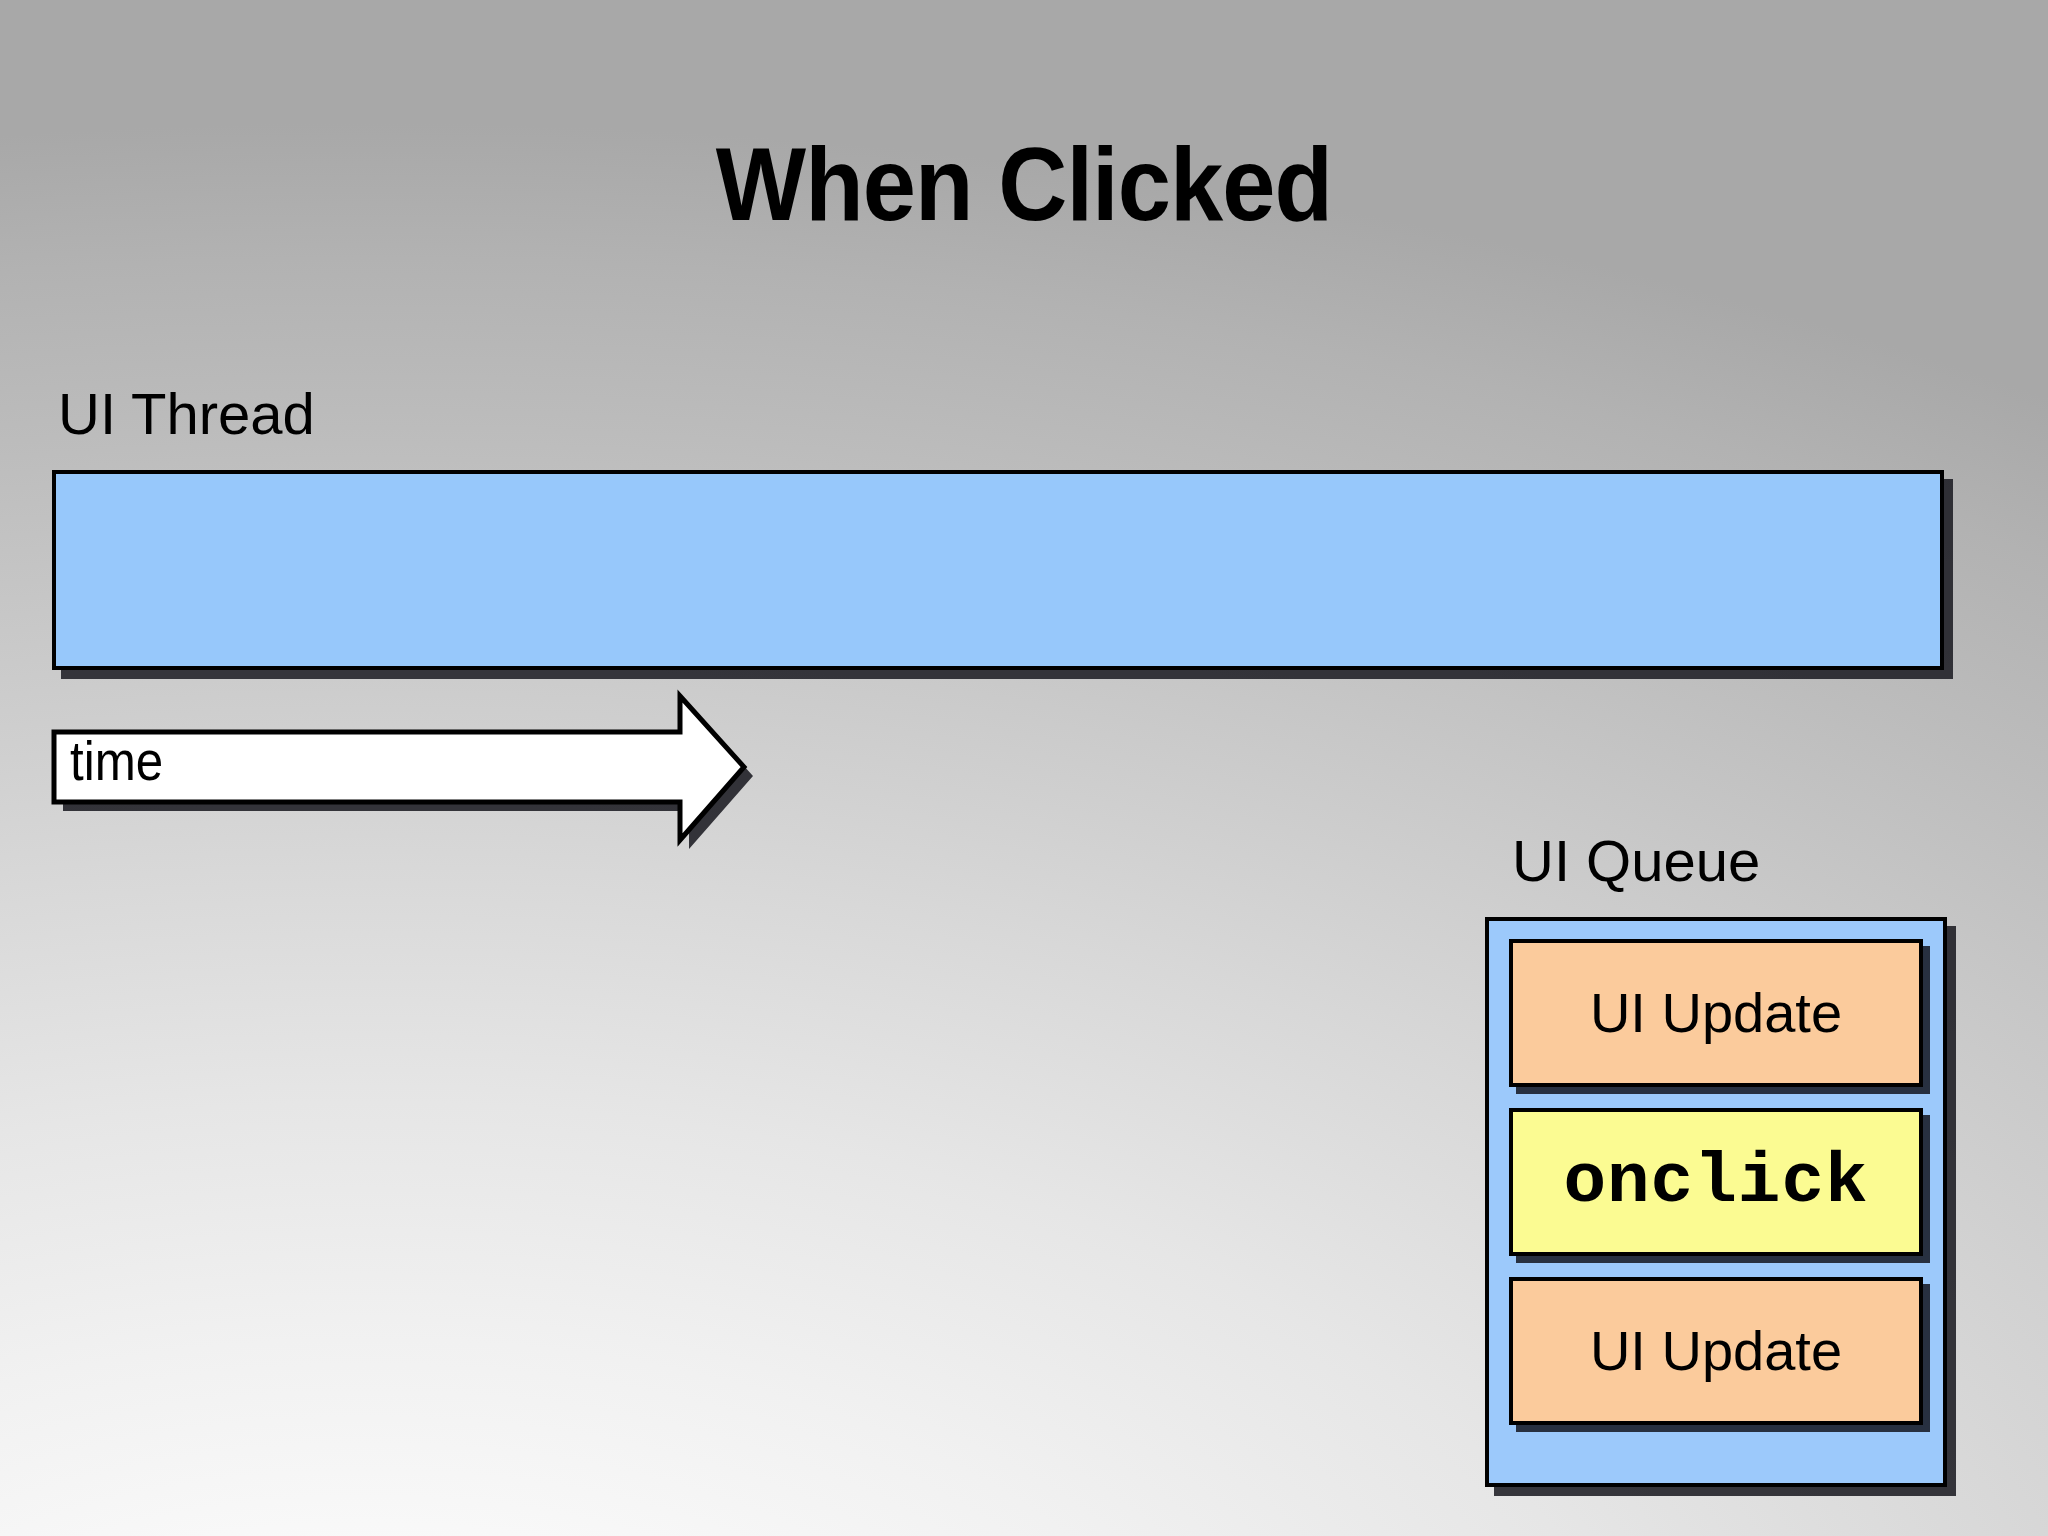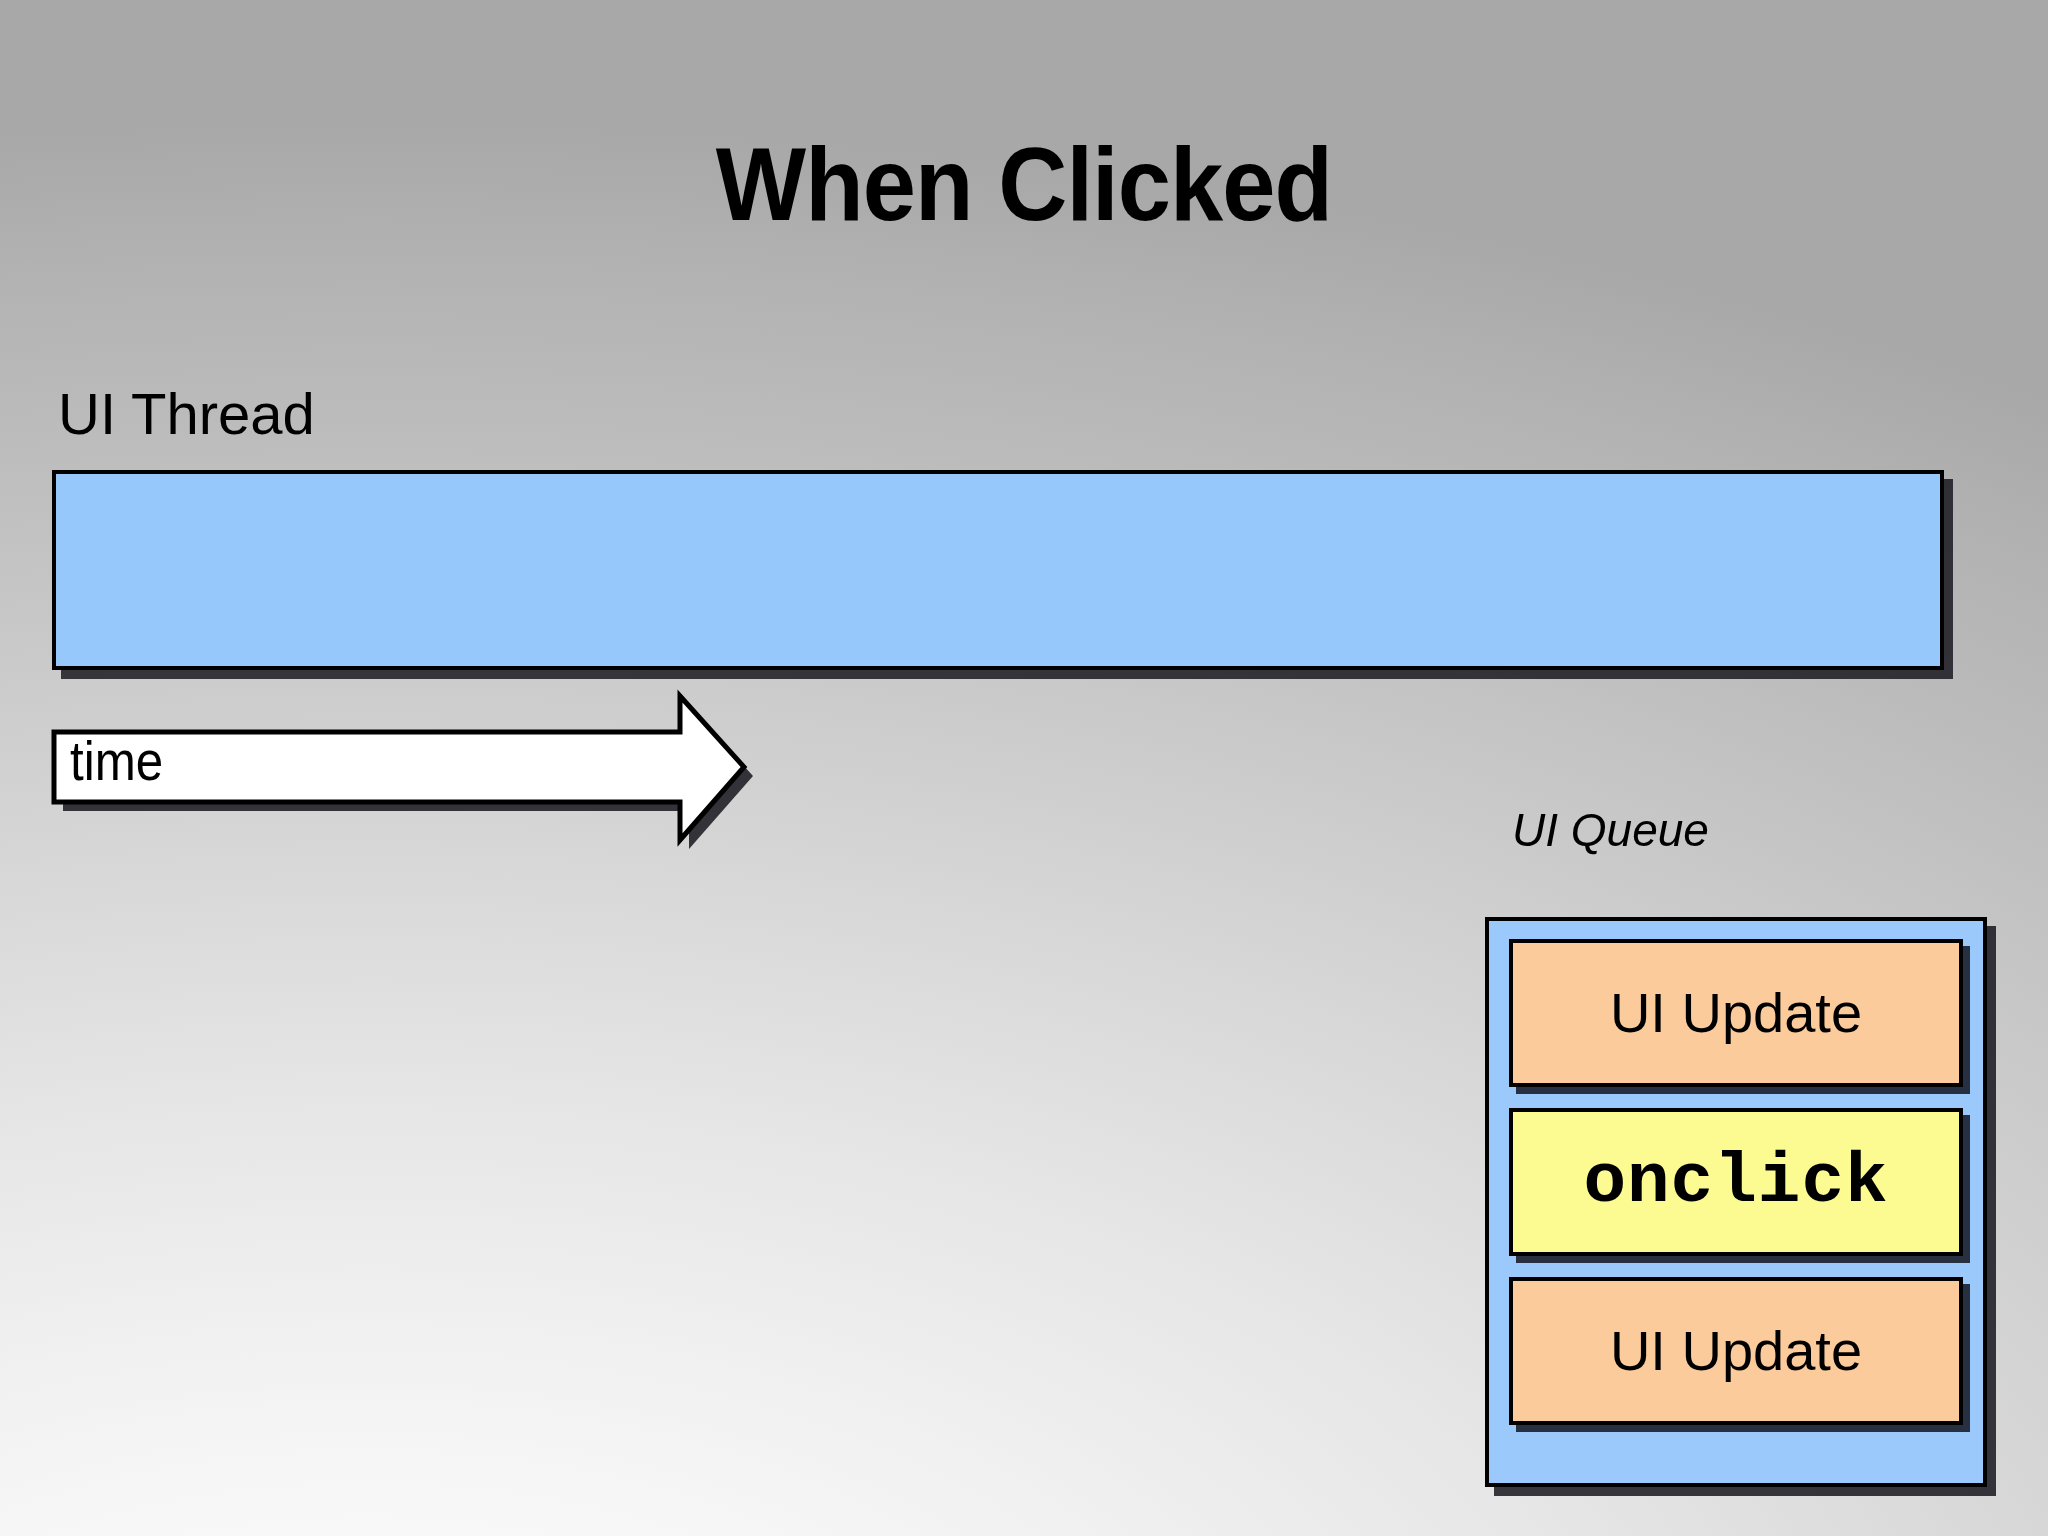--- a/index.html
+++ b/index.html
@@ -94,32 +94,31 @@
     line-height: 1.0;
     transform: scaleX(0.88);
     transform-origin: left top;
     white-space: nowrap;
   }
 
   
   .ui-queue-label {
     position: absolute;
     left: 1512px;
-    top: 807px;
-    font-size: 46px;
+    top: 832px;
+    font-size: 58px;
     color: #000000;
     line-height: 1.0;
     white-space: nowrap;
-    font-style: italic;
   }
   .ui-queue-box {
     position: absolute;
     left: 1485px;
     top: 917px;
-    width: 502px;
+    width: 462px;
     height: 570px;
     background: #9cc9fb;
     border: 4px solid #000000;
     box-sizing: border-box;
     box-shadow: 9px 9px 0 rgba(10,10,18,0.80);
     padding: 18px 20px;
   }
   .queue-item {
     position: relative;
     height: 148px;

